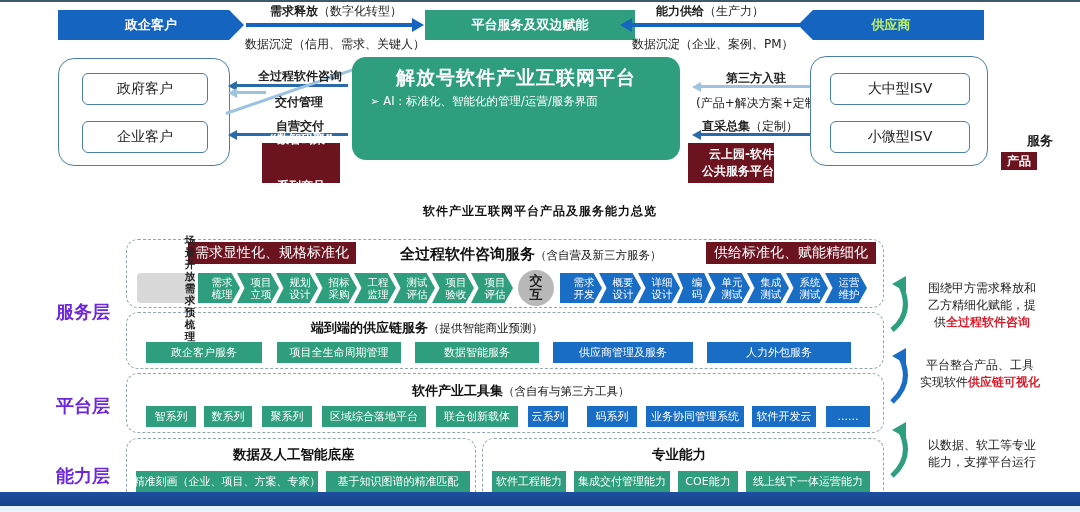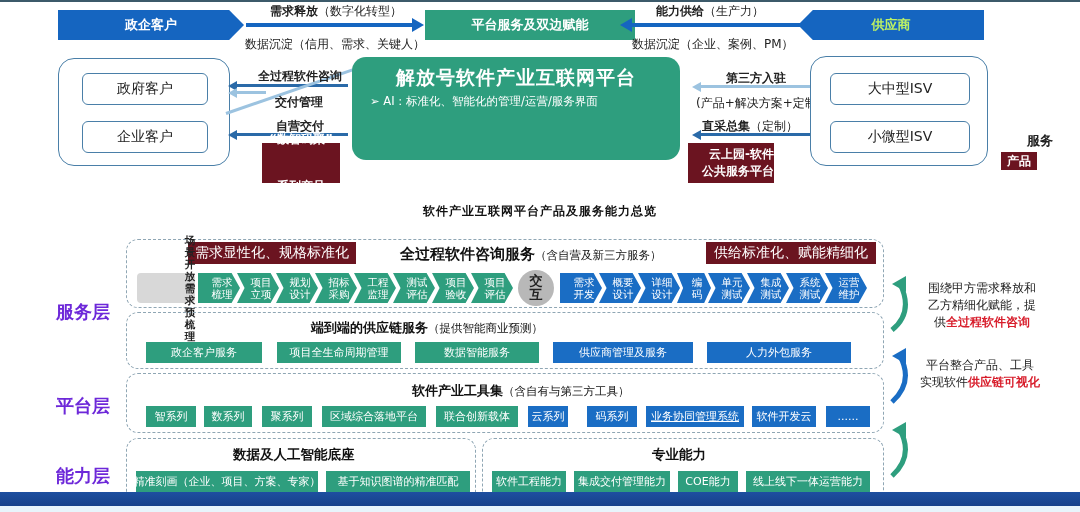--- a/index.html
+++ b/index.html
@@ -261,21 +261,21 @@
   </div>
 <div class="abs pill green" style="left:436px;top:406px;width:82px;">
     <span>联合创新载体</span>
   </div>
 <div class="abs pill blue" style="left:528px;top:406px;width:40px;">
     <span>云系列</span>
   </div>
 <div class="abs pill blue" style="left:587px;top:406px;width:50px;">
     <span>码系列</span>
   </div>
-<div class="abs pill blue" style="left:646px;top:406px;width:98px;text-decoration:underline;">
+<div class="abs pill blue" style="left:646px;top:406px;width:98px;">
     <span>业务协同管理系统</span>
   </div>
 <div class="abs pill blue" style="left:752px;top:406px;width:64px;">
     <span>软件开发云</span>
   </div>
 <div class="abs pill blue" style="left:826px;top:406px;width:44px;">
     <span>......</span>
   </div>
 
 <div class="abs dash-box" style="left:126px;top:438px;width:350px;height:60px;border-bottom:none;border-radius:12px 12px 0 0;"></div>
@@ -320,16 +320,18 @@
 <div class="abs side-note" style="left:916px;top:280px;width:132px;">
   <div>围绕甲方需求释放和</div>
   <div>乙方精细化赋能，提</div>
   <div><span>供</span><span class="red">全过程软件咨询</span></div>
 </div>
 <div class="abs side-note" style="left:912px;top:357px;width:136px;">
   <div>平台整合产品、工具</div>
   <div><span>实现软件</span><span class="red">供应链可视化</span></div>
 </div>
 <div class="abs side-note" style="left:916px;top:437px;width:132px;">
+  <div>以数据、软工等专业</div>
+  <div>能力，支撑平台运行</div>
 </div>
 
 <div class="abs bottom-bar"></div>
 <div class="abs bottom-strip"></div>
 
 </body></html>

